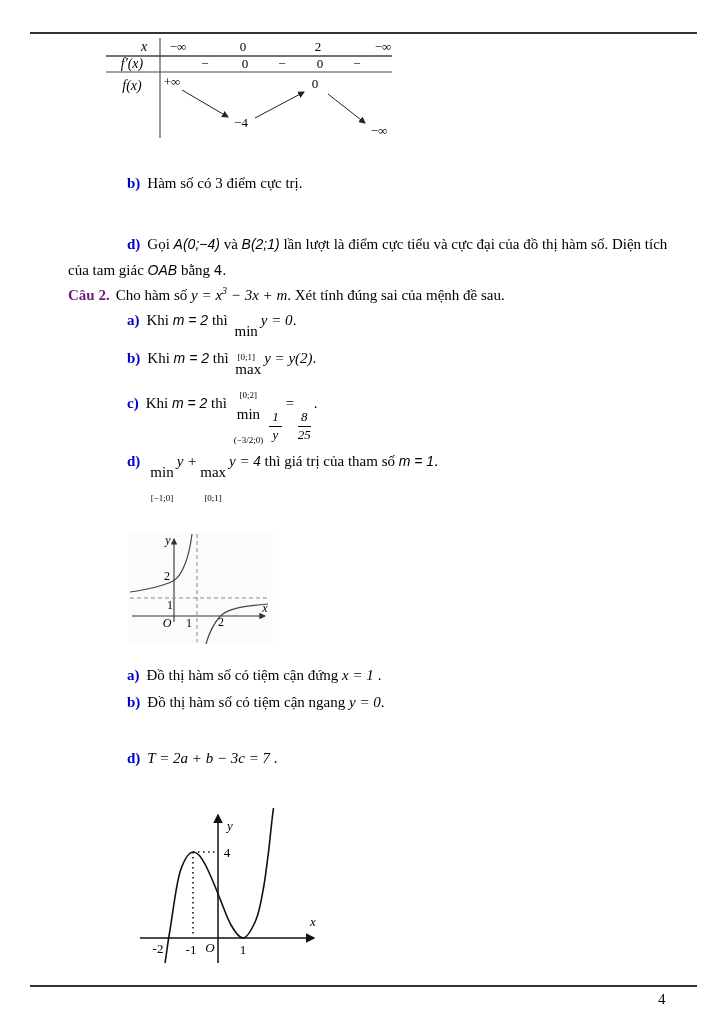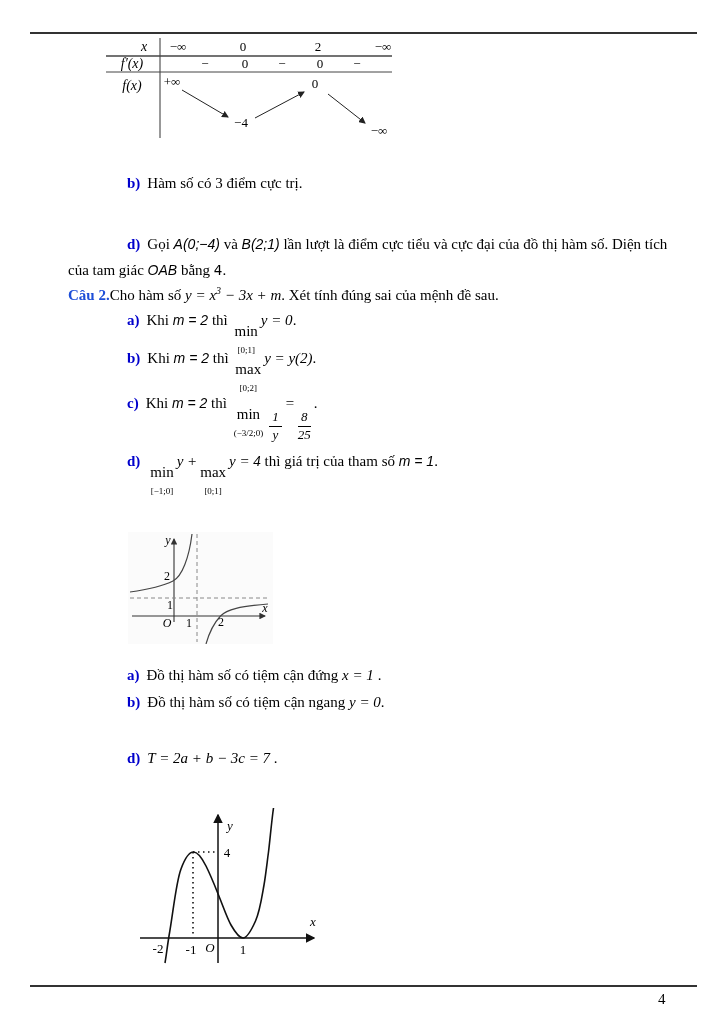--- a/index.html
+++ b/index.html
@@ -4,29 +4,29 @@
 <style>
   html,body{margin:0;padding:0;background:#fff;}
   .page{position:relative;width:725px;height:1024px;background:#ffffff;overflow:hidden;
         font-family:"Liberation Serif", serif;color:#000;}
   .rule{position:absolute;left:30px;width:667px;background:#333;}
   .rule.top{top:32px;height:2px;}
   .rule.bottom{top:985px;height:2px;}
   .line{position:absolute;font-size:15px;white-space:nowrap;line-height:1.25;}
   .para{position:absolute;left:68px;width:602px;font-size:15px;line-height:26px;text-indent:59px;}
   .qlabel{color:#0000cc;font-weight:bold;margin-right:7px;}
-  .head-label{color:#1d4ed8;font-weight:bold;}
+  .head-label{color:#701a75;font-weight:bold;margin-right:6px;}
   .mt{font-family:"Liberation Serif",serif;font-style:italic;}
   .msi{font-family:Liberation Sans, sans-serif;font-style:italic;font-size:14px;}
   .msu{font-family:"DejaVu Sans",sans-serif;font-size:13.5px;}
   sup.expo{font-size:10px;font-family:inherit;}
   .limop{display:inline-flex;flex-direction:column;align-items:center;line-height:1;
          vertical-align:-11px;margin:0 3px;}
   .limop .op{font-family:"Liberation Serif",serif;font-size:15px;}
-  .limop .sub{font-size:9px;margin-top:7px;font-family:"Liberation Serif",serif;text-align:center;}
+  .limop .sub{font-size:9px;margin-top:14px;font-family:"Liberation Serif",serif;text-align:center;}
   .frac{display:inline-flex;flex-direction:column;align-items:center;line-height:1.15;
         vertical-align:-13px;margin:0 3px;}
   .frac .num{font-family:"Liberation Serif",serif;font-style:italic;font-size:13px;
              border-bottom:1px solid #000;padding:0 3px 1px 3px;}
   .frac .den{font-family:"Liberation Serif",serif;font-style:italic;font-size:13px;padding-top:1px;}
   .page-number{position:absolute;top:991px;left:658px;font-size:15px;}
   svg text{font-family:"Liberation Serif",serif;}
   .fig{position:absolute;}
 </style>
 </head>

